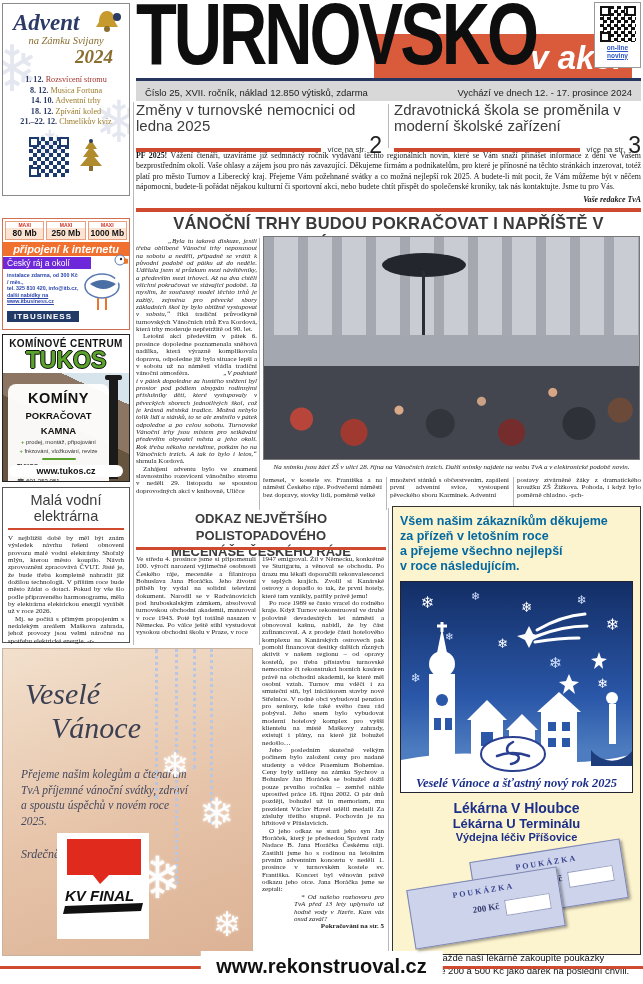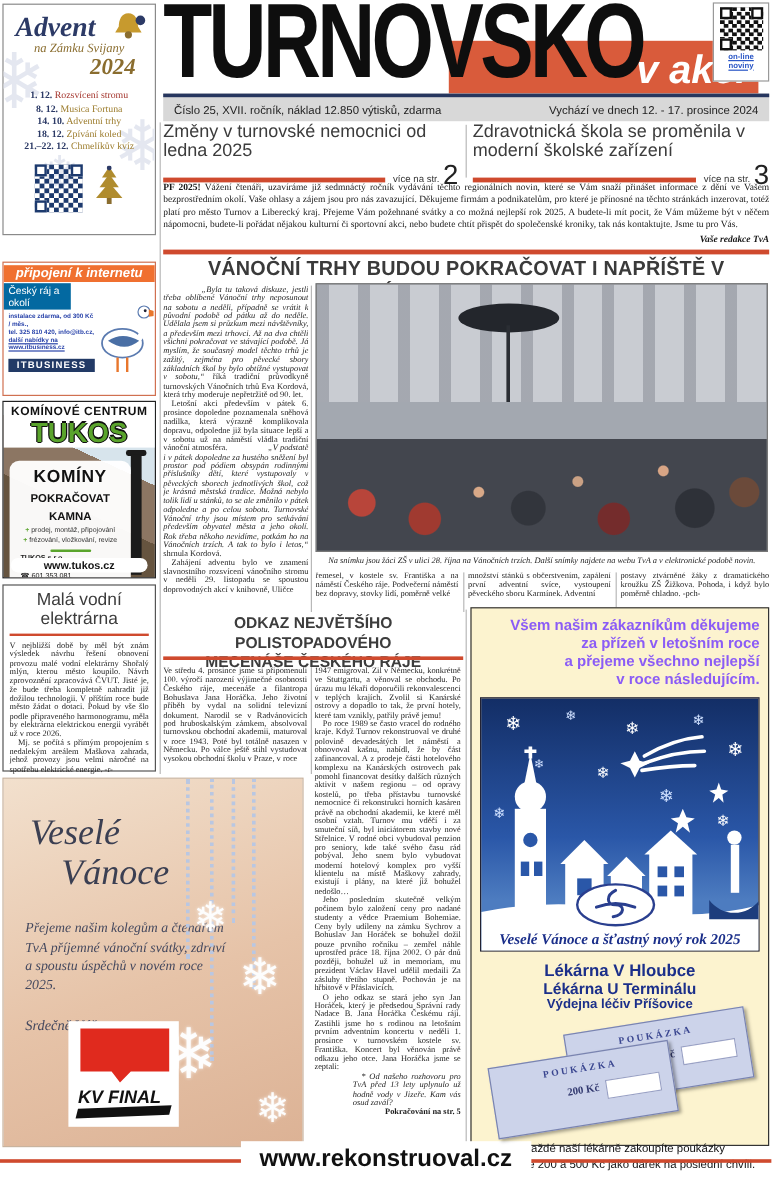--- a/index.html
+++ b/index.html
@@ -91,21 +91,21 @@
   .oc2 { left:262px; top:556px; width:122px; height:399px; }
   .cont { font-weight:bold; text-align:right; font-style:normal; }
 
   
   .net { left:2px; top:218px; width:128px; height:112px; border:1px solid #d07050; background:#fff; font-family:"Liberation Sans", sans-serif; overflow:hidden; }
   .plans { display:flex; gap:2px; padding:2px 2px 0; }
   .plan { flex:1; border:1px solid #e8a080; text-align:center; background:#fff; }
   .plan-label { font-size:5px; font-weight:bold; color:#d03020; line-height:6px; }
   .plan-speed { font-size:8.5px; font-weight:bold; color:#111; background:#fde3d2; line-height:11px; }
   .net-banner { background:#f07030; color:#fff; font-weight:bold; font-size:11px; text-align:center; padding:1px 0; margin-top:2px;font-style:italic; }
-  .net-region { background:#0369a1; color:#fff; font-size:8.5px; width:56px; padding:1px 4px; margin-top:1px; }
+  .net-region { background:#6d28d9; color:#fff; font-size:8.5px; width:88px; padding:1px 4px; margin-top:1px; }
   .net-details { font:bold 5.3px/6.6px "Liberation Sans", sans-serif; color:#2a44aa; padding:3px 0 0 4px; width:76px; }
   .itb { background:#223a66; color:#fff; font-size:8px; font-weight:bold; letter-spacing:1px; padding:1px 7px; display:inline-block; margin:3px 0 0 4px; }
   .stork { position:absolute; right:1px; top:29px; }
 
   
   .tukos { left:2px; top:334px; width:128px; height:148px; border:1px solid #222; font-family:"Liberation Sans", sans-serif; background:linear-gradient(205deg, #d7e4ec 0 34%, #8c7663 34% 58%, #66543f 58%); overflow:hidden; }
   .tk-white { background:#fff; padding:3px 0 2px; text-align:center; }
   .tk-head { font-weight:bold; font-size:10px; letter-spacing:0.4px; color:#111; }
   .tk-logo { font-weight:bold; font-size:23px; line-height:22px; color:#5aa42c; text-shadow:-1px 0 #111, 1px 0 #111, 0 -1px #111, 0 1px #111; }
   .chimney { position:absolute; right:11px; top:44px; width:9px; height:100px; background:#1b1b1b; }
@@ -124,28 +124,28 @@
   .hydro { left:2px; top:487px; width:128px; height:156px; border:1px solid #555; background:#fff; padding:4px 5px; }
   .hy-title { text-align:center; font:14.5px "Liberation Sans", sans-serif; color:#3c3c3c; }
   .hy-rule { height:2px; background:#cf4a2e; margin:4px 0 5px; }
 
   
   .card { left:2px; top:648px; width:251px; height:308px; border:1px solid #c9b39e; background:linear-gradient(160deg, #f2e0cd 0%, #e6c3a8 55%, #dcb295 100%); overflow:hidden; }
   .card-title { margin:28px 0 0 22px; font:italic 30px/34px "Liberation Serif", serif; color:#3b3f52; }
   .card-title .l2 { margin-left:26px; display:block; }
   .card-text { margin:22px 0 0 18px; width:172px; font:italic 11.5px/15.5px "Liberation Serif", serif; color:#44485e; }
   .card-sign { margin:18px 0 0 18px; font:italic 12px "Liberation Serif", serif; color:#44485e; }
-  .kv { position:absolute; left:54px; bottom:16px; width:92px; height:88px; background:#fff; }
+  .kv { position:absolute; left:54px; bottom:16px; width:92px; height:106px; background:#fff; }
   .bead { position:absolute; top:0; width:0; border-left:3px dotted #b9c7e2; }
   .b1 { left:152px; height:150px; } .b2 { left:172px; height:235px; } .b3 { left:190px; height:120px; } .b4 { left:207px; height:175px; }
   .cf { position:absolute; color:#fdfdfd; font-family:"DejaVu Sans",sans-serif; text-shadow:0 0 3px rgba(255,255,255,.8); }
 
   
   .pharm { left:392px; top:506px; width:249px; height:449px; background:#fcf3cf; border:1px solid #333; padding:7px 7px 0; font-family:"Liberation Sans", sans-serif; }
-  .thanks { font:bold 12.5px/15px "Liberation Sans", sans-serif; color:#8b5cf6; text-align:right; }
+  .thanks { font:bold 12.5px/15px "Liberation Sans", sans-serif; color:#0369a1; text-align:left; }
   .panel { position:relative; width:233px; height:212px; margin:7px auto 0; border:1px solid #223; background:linear-gradient(#132e66 0%, #2a57a8 55%, #4d7cc0 80%); overflow:hidden; }
   .panel-greet { position:absolute; left:0; right:0; bottom:1px; text-align:center; font:italic bold 12.5px "Liberation Serif", serif; color:#1b2f8a; }
   .ph-n1 { font:bold 14px/16px "Liberation Sans", sans-serif; color:#1b2f8a; text-align:center; margin-top:7px; }
   .ph-n2 { font:bold 13px/15px "Liberation Sans", sans-serif; color:#1b2f8a; text-align:center; }
   .ph-n3 { font:bold 11px/13px "Liberation Sans", sans-serif; color:#1b2f8a; text-align:center; }
   .vouchers { position:relative; height:98px; margin-top:6px; }
   .voucher { position:absolute; width:152px; height:60px; background:#ccd3ea; border:1px solid #7a84b0; box-shadow:2px 2px 3px rgba(0,0,0,.35); transform:rotate(-9deg); padding-top:7px; text-align:center; }
   .v-a { right:8px; top:0; } .v-b { left:10px; top:28px; z-index:2; }
   .v-label { font:bold 8px "Liberation Serif", serif; letter-spacing:2px; color:#3a4690; }
   .v-value { font:bold 9px "Liberation Serif", serif; color:#333a70; margin-top:8px; }
@@ -280,20 +280,34 @@
     <p>Po roce 1989 se často vracel do rodného kraje. Když Turnov rekonstruoval ve druhé polovině devadesátých let náměstí a obnovoval kašnu, nabídl, že by část zafinancoval. A z prodeje části hotelového komplexu na Kanárských ostrovech pak pomohl financovat desítky dalších různých aktivit v našem regionu – od opravy kostelů, po třeba přístavbu turnovské nemocnice či rekonstrukci horních kasáren právě na obchodní akademii, ke které měl osobní vztah. Turnov mu vděčí i za smuteční síň, byl iniciátorem stavby nové Střelnice. V rodné obci vybudoval penzion pro seniory, kde také svého času rád pobýval. Jeho snem bylo vybudovat moderní hotelový komplex pro vyšší klientelu na místě Maškovy zahrady, existují i plány, na které již bohužel nedošlo…</p>
     <p>Jeho posledním skutečně velkým počinem bylo založení ceny pro nadané studenty a vědce Praemium Bohemiae. Ceny byly udíleny na zámku Sychrov a Bohuslav Jan Horáček se bohužel dožil pouze prvního ročníku – zemřel náhle uprostřed práce 18. října 2002. O pár dnů později, bohužel už in memoriam, mu prezident Václav Havel udělil medaili Za zásluhy třetího stupně. Pochován je na hřbitově v Přáslavicích.</p>
     <p>O jeho odkaz se stará jeho syn Jan Horáček, který je předsedou Správní rady Nadace B. Jana Horáčka Českému ráji. Zastihli jsme ho s rodinou na letošním prvním adventním koncertu v neděli 1. prosince v turnovském kostele sv. Františka. Koncert byl věnován právě odkazu jeho otce. Jana Horáčka jsme se zeptali:</p>
     <p class="it">* Od našeho rozhovoru pro TvA před 13 lety uplynulo už hodně vody v Jizeře. Kam vás osud zavál?</p>
     <p class="cont">Pokračování na str. 5</p>
   </div>
   <div class="vline" style="left:388px; top:508px; height:447px;"></div>
   <div class="vline" style="left:133px; top:102px; height:543px;"></div>
 
   <div class="abs net">
+    <div class="plans">
+      <div class="plan">
+          <div class="plan-label">MAXI</div>
+          <div class="plan-speed">80 Mb</div>
+        </div>
+      <div class="plan">
+          <div class="plan-label">MAXI</div>
+          <div class="plan-speed">250 Mb</div>
+        </div>
+      <div class="plan">
+          <div class="plan-label">MAXI</div>
+          <div class="plan-speed">1000 Mb</div>
+        </div>
+    </div>
     <div class="net-banner">připojení k internetu</div>
     <div class="net-region">Český ráj a okolí</div>
     <div class="net-details">
       <span>instalace zdarma, od 300 Kč / měs.,</span><br>
       <span>tel. 325 810 420, info@itb.cz,</span><br>
       <span style="text-decoration:underline;">další nabídky na www.itbusiness.cz</span>
     </div>
     <div class="itb">ITBUSINESS</div>
     <div class="stork">
       <svg width="52" height="66" viewBox="0 0 52 66">

